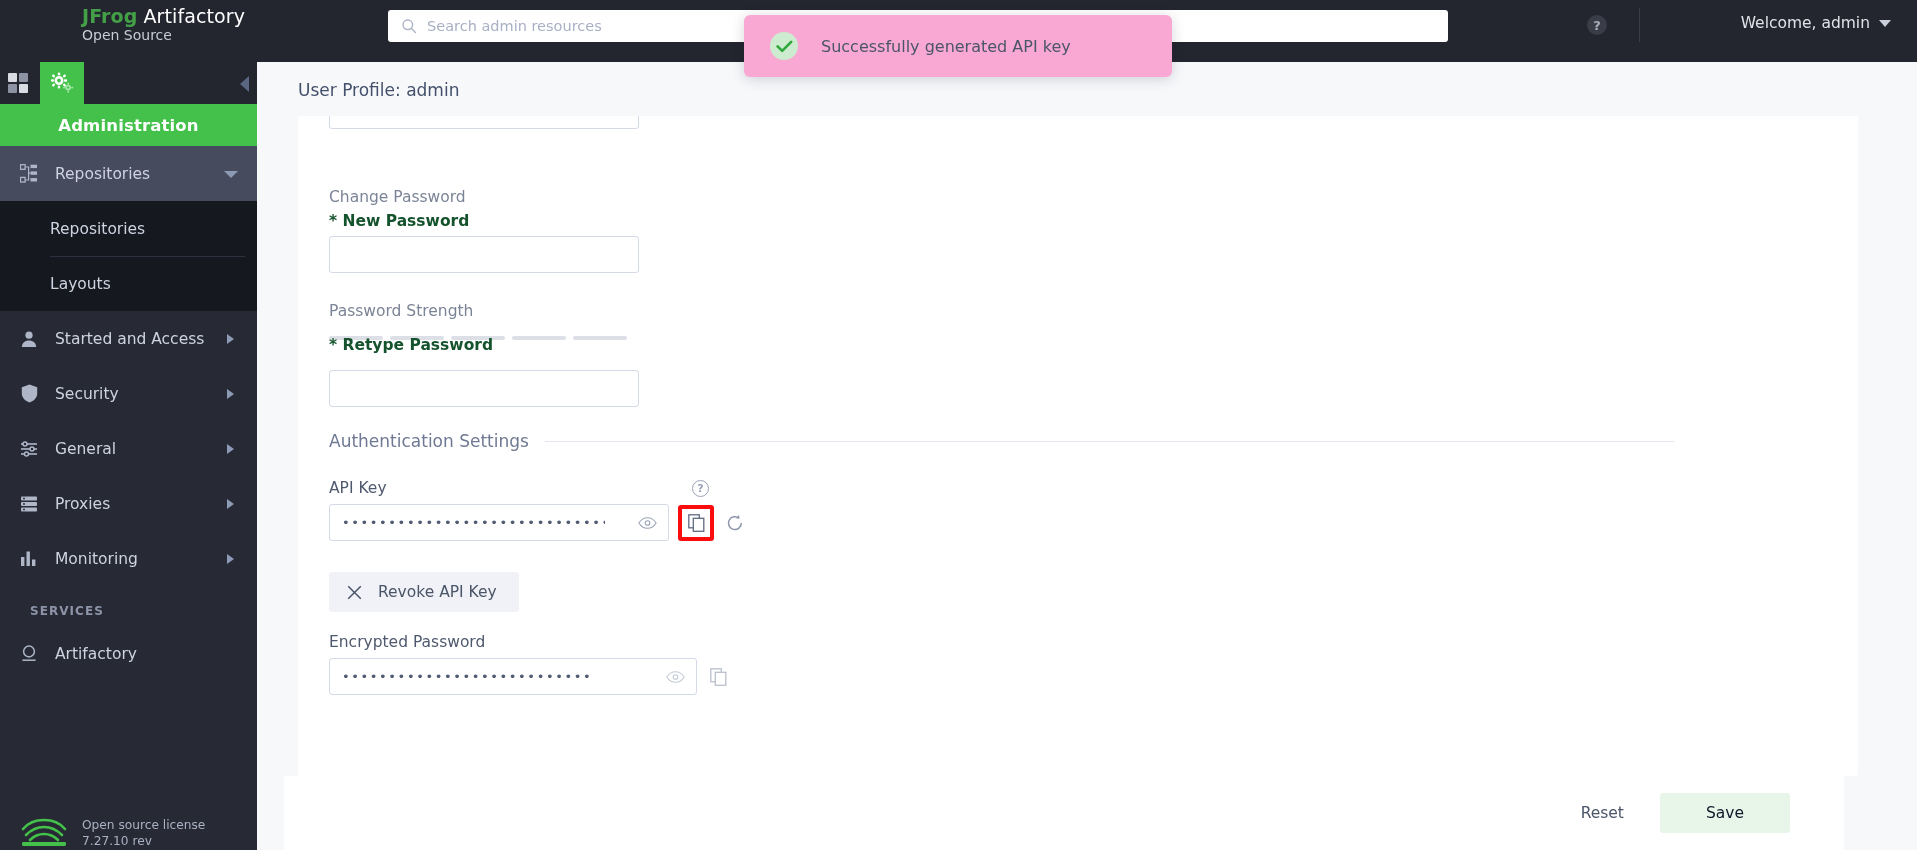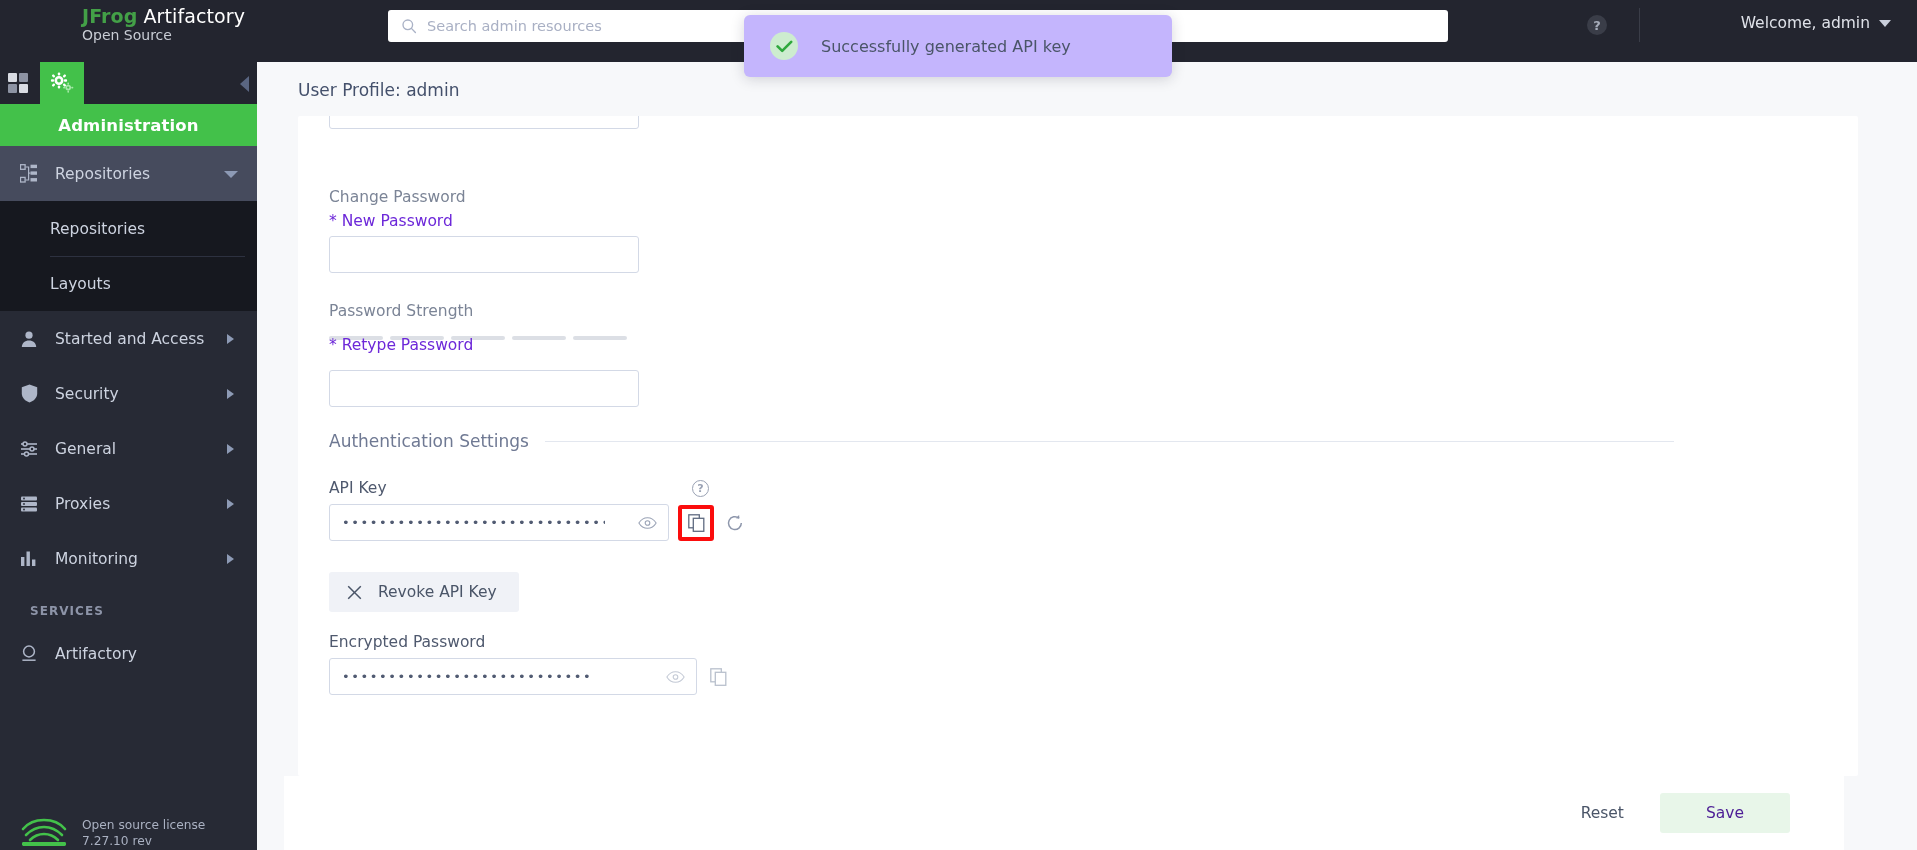--- a/index.html
+++ b/index.html
@@ -196,21 +196,21 @@
     border-radius: 2px;
     overflow: hidden;
   }
   .card-scroll {
     position: absolute; left: 0; top: 0;
     width: 1560px; height: 660px;
     overflow: hidden;
   }
 
   .lbl-muted { color: #7b8496; font-size: 15.5px; }
-  .lbl-strong { color: #6d28d9; font-size: 15.5px; font-weight: 400; }
+  .lbl-strong { color: #14532d; font-size: 15.5px; font-weight: 700; }
   .lbl-normal { color: #4f596e; font-size: 15.5px; }
 
   .field-input {
     background: #ffffff;
     border: 1px solid #d3d9e6;
     border-radius: 3px;
     height: 37px;
     width: 310px;
     outline: none;
     font-family: inherit;
@@ -280,29 +280,29 @@
     display: flex; align-items: center; justify-content: flex-end;
     padding-right: 54px; gap: 10px;
   }
   .btn-reset {
     background: transparent; border: none;
     color: #4a5568; font-size: 15.5px; font-family: inherit;
     padding: 11px 26px; cursor: pointer; border-radius: 3px;
   }
   .btn-save {
     background: #e8f6e9; border: none;
-    color: #4c1d95; font-size: 15.5px; font-family: inherit;
+    color: #0f172a; font-size: 15.5px; font-family: inherit;
     padding: 11px 46px; cursor: pointer; border-radius: 3px;
   }
 
   
   .toast {
     position: absolute; left: 744px; top: 15px;
     width: 428px; height: 62px;
-    background: #c4b5fd;
+    background: #f9a8d4;
     border-radius: 6px;
     box-shadow: 0 2px 14px rgba(25,30,48,.18);
     display: flex; align-items: center;
     z-index: 60;
   }
   .toast .ok {
     margin-left: 26px; margin-right: 23px;
     width: 28px; height: 28px; border-radius: 50%;
     background: #cdeccf;
     display: flex; align-items: center; justify-content: center;

